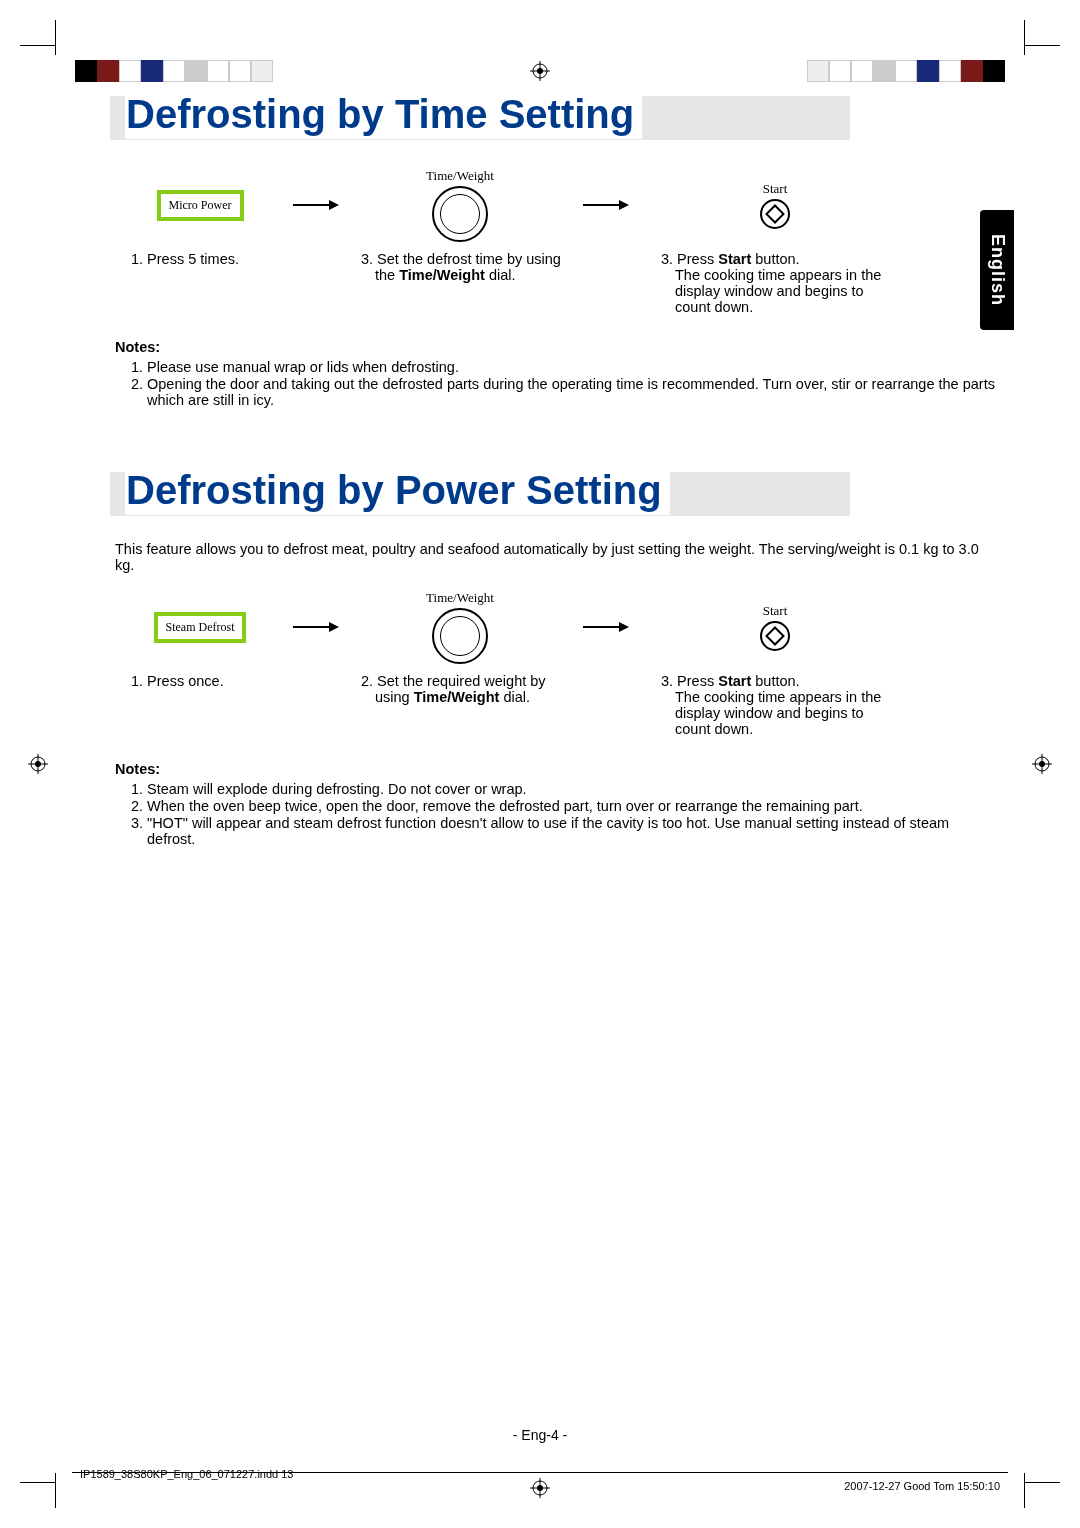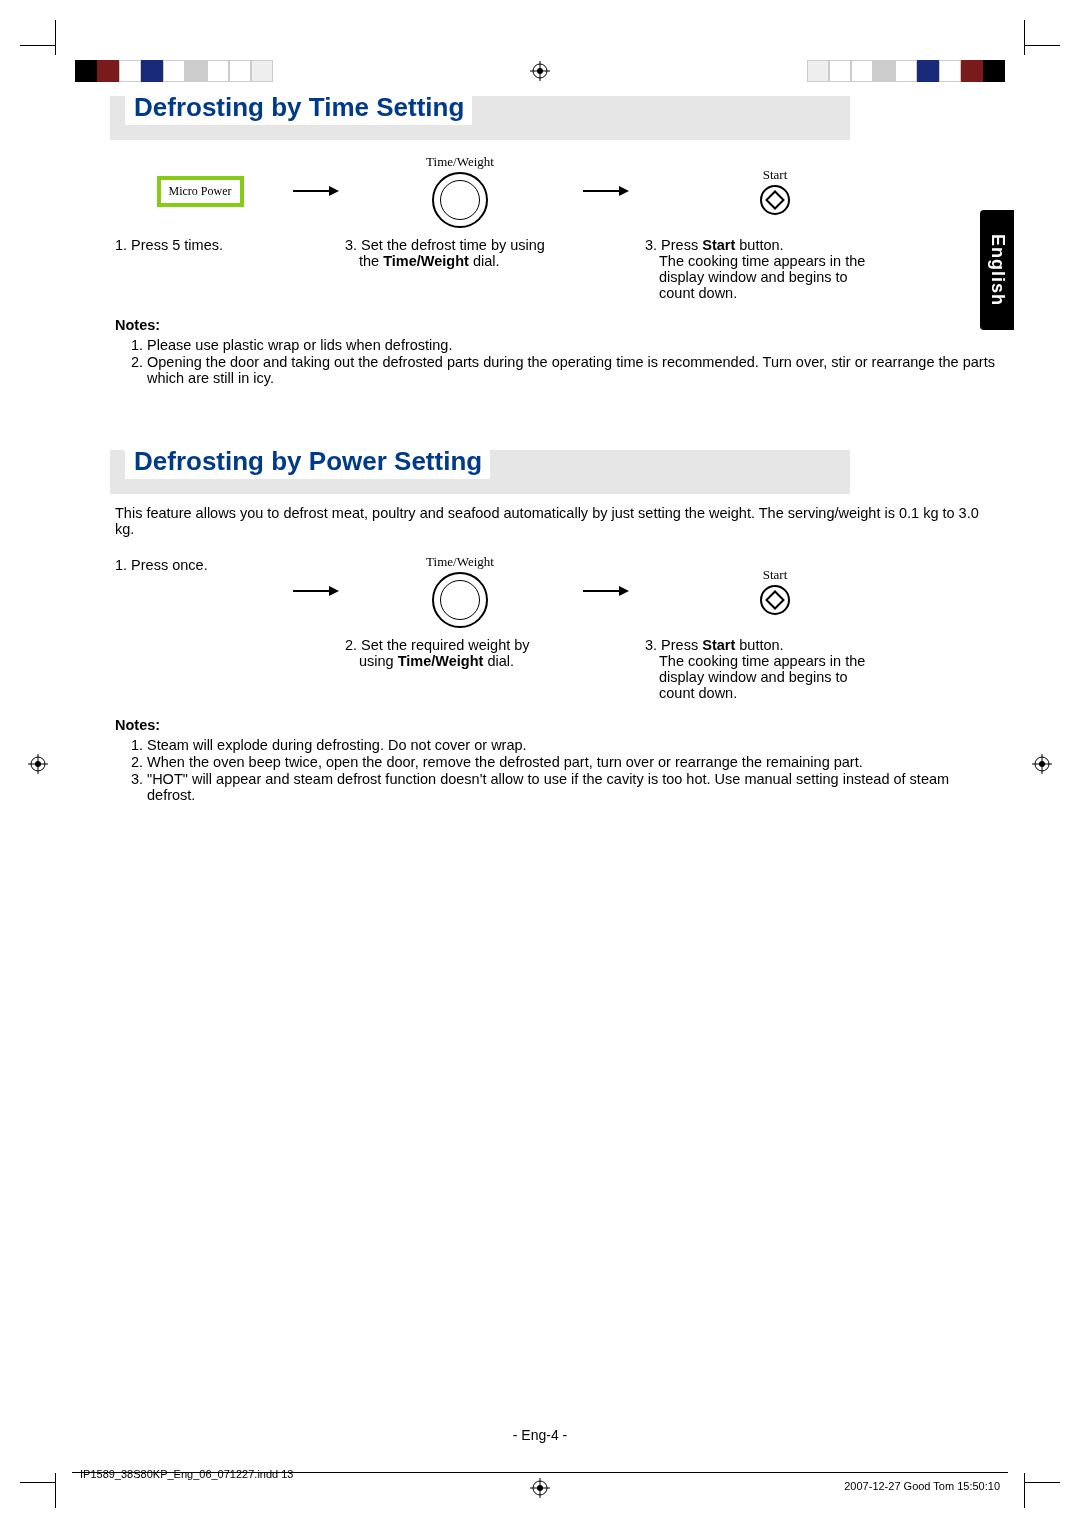--- a/index.html
+++ b/index.html
@@ -56,26 +56,26 @@
   .band-back {
     position: absolute;
     left: -5px;
     top: 6px;
     height: 44px;
     width: 740px;
     background: #e6e6e6;
   }
   .band-front {
     position: relative;
-    font-size: 26px;
+    font-size: 40px;
     font-weight: bold;
     color: #003a8a;
     background: #fff;
     display: inline-block;
-    padding: 2px 8px 2px 9px;
+    padding: 2px 8px 2px 1px;
     margin-left: 10px;
   }
 
   .intro {
     margin: 8px 0 14px 0;
   }
 
   .steps {
     display: flex;
     align-items: flex-start;
@@ -112,28 +112,28 @@
   .arrow svg { width: 48px; height: 16px; }
   .start-wrap { text-align: center; }
   .start-label { font-size: 13px; font-family: "Times New Roman", serif; margin-bottom: 2px; }
   .start-icon {
     width: 30px; height: 30px; border: 2px solid #000; border-radius: 50%;
     display:flex; align-items:center; justify-content:center; margin:0 auto;
     transform: rotate(45deg);
   }
   .start-icon .sq { width: 14px; height: 14px; border: 2px solid #000; }
 
-  .steptext { font-size: 14.5px; max-width: 230px; margin-top: 6px; }
+  .steptext { font-size: 14.5px; max-width: 230px; margin-top: 6px; margin-left: 16px; }
   .steptext .sub { padding-left: 14px; display:block; }
 
   .step.s1 { width: 170px; }
   .step.s2 { width: 230px; }
   .step.s3 { width: 260px; margin-left: 10px; }
 
-  .notes { margin-top: 16px; }
+  .notes { margin-top: 24px; }
   .notes-h { font-weight: bold; margin-bottom: 4px; }
   .notes ol { margin-left: 32px; }
   .notes li { margin-bottom: 1px; }
 
   .section2 { margin-top: 58px; }
 
   .lang-tab {
     position: absolute;
     top: 210px;
     right: 66px;
@@ -302,35 +302,38 @@
       <div class="steptext">
         3. Press <b>Start</b> button.
         <span class="sub">The cooking time appears in the display window and begins to count down.</span>
       </div>
     </div>
   </div>
 
   <div class="notes">
     <div class="notes-h">Notes:</div>
     <ol>
-      <li>Please use plastic wrap or lids when defrosting.</li>
+      <li>Please use manual wrap or lids when defrosting.</li>
       <li>Opening the door and taking out the defrosted parts during the operating time is recommended. Turn over, stir or rearrange the parts which are still in icy.</li>
     </ol>
   </div>
 
   <div class="section2">
     <div class="heading-band">
       <div class="band-back"></div>
       <div class="band-front">Defrosting by Power Setting</div>
     </div>
 
     <p class="intro">This feature allows you to defrost meat, poultry and seafood automatically by just setting the weight. The serving/weight is 0.1 kg to 3.0 kg.</p>
 
     <div class="steps">
       <div class="step s1">
+        <div class="iconrow">
+          <div class="pill">Steam Defrost</div>
+        </div>
         <div class="steptext">1. Press once.</div>
       </div>
       <div class="arrow">
         <svg viewBox="0 0 48 16">
             <line x1="2" y1="8" x2="40" y2="8" stroke="#000" stroke-width="2"></line>
             <polygon points="48,8 38,3 38,13" fill="#000"></polygon>
           </svg>
       </div>
       <div class="step s2">
         <div class="iconrow">

